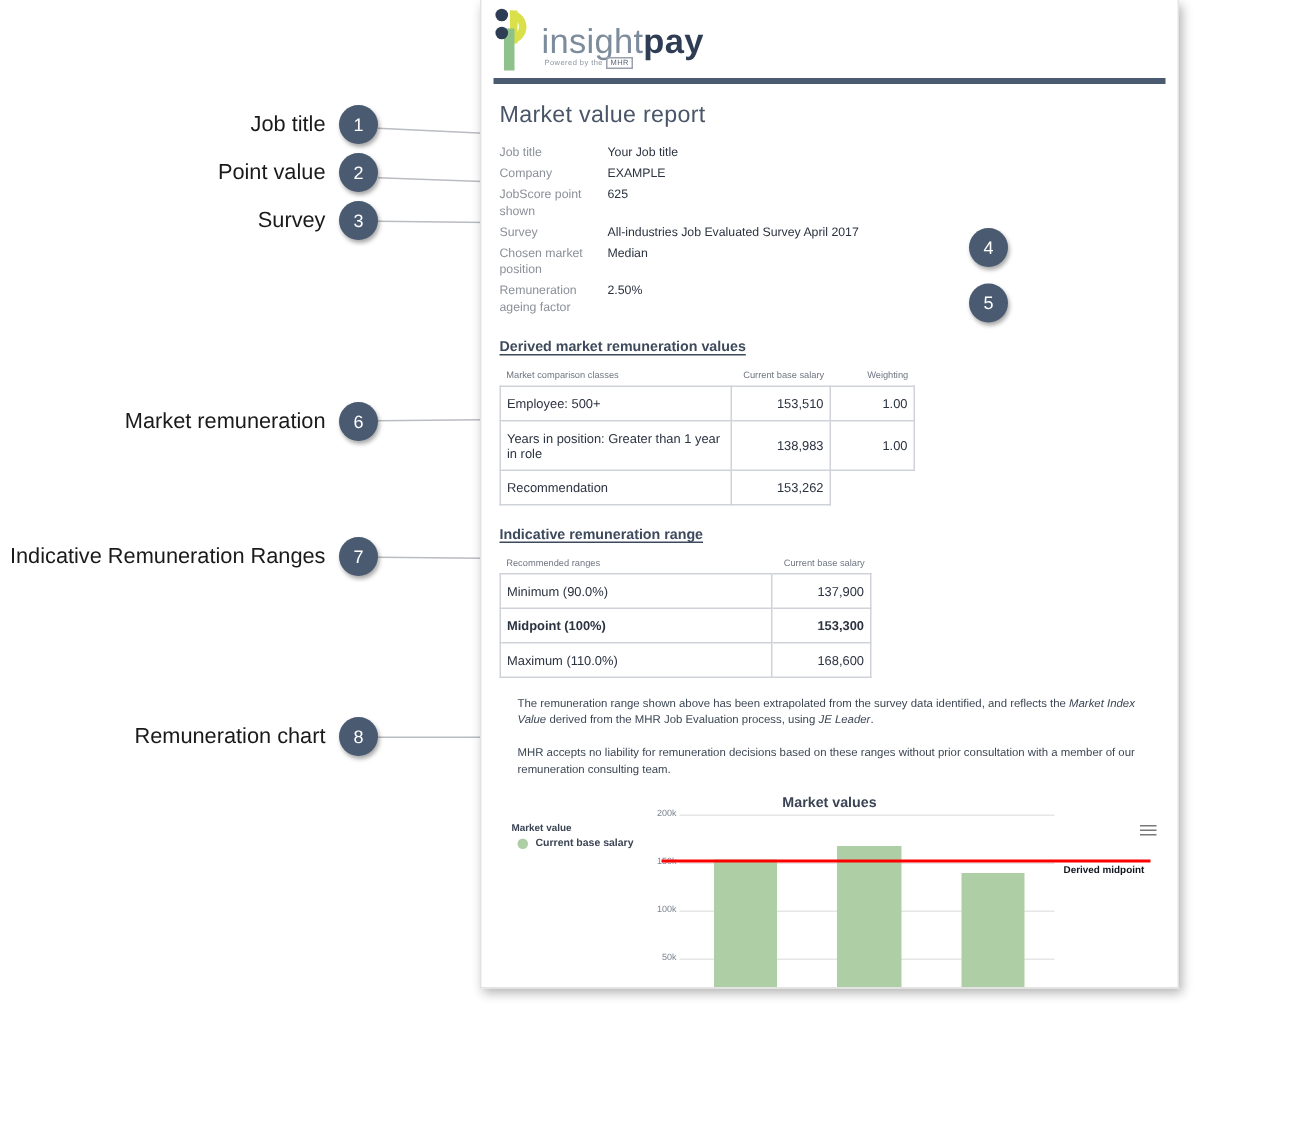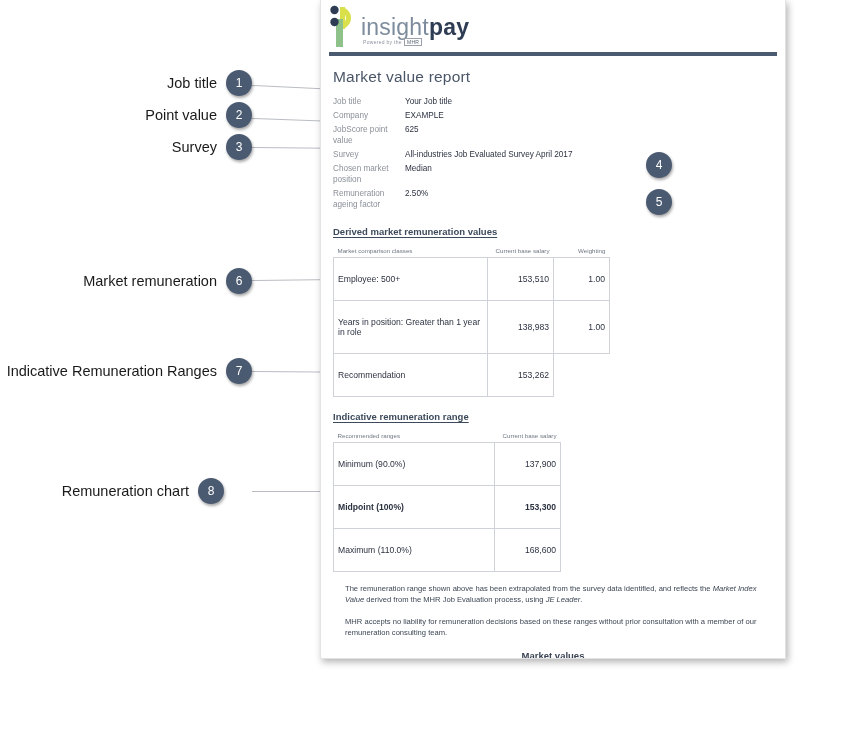--- a/index.html
+++ b/index.html
@@ -44,26 +44,26 @@
   table.meta td{vertical-align:top;padding:1.5px 0;line-height:1.35;}
   table.meta td.k{width:72px;color:#8b9099;}
   table.meta td.v{color:#2b3240;font-weight:normal;}
 
   h2.sec{font-size:9.5px;color:#3d4a5c;font-weight:bold;margin:14px 0 9px 0;
          text-decoration:underline;text-underline-offset:2px;}
 
   
   table.dt{border-collapse:collapse;font-size:8.6px;}
   table.dt.t1{width:277px;}
-  table.dt.t2{width:228px;}
+  table.dt.t2{width:248px;}
   table.dt th{font-size:6.2px;color:#6f7682;font-weight:400;padding:1px 4px 3px 4px;
               vertical-align:bottom;line-height:1.15;border:none;}
   table.dt th.lab{text-align:left;}
   table.dt th.num{text-align:right;}
-  table.dt td{padding:16px 4px;border:1px solid #cfd3d9;color:#2b3240;}
+  table.dt td{padding:6px 4px;border:1px solid #cfd3d9;color:#2b3240;}
   table.dt td.lab{text-align:left;border-left:1px solid #cfd3d9;}
   table.dt td.num{text-align:right;font-weight:normal;}
   table.dt tr.total td{border-top:1.6px solid #9aa0aa;font-weight:normal;}
   table.dt tr.total td.blank{border:none;}
   table.dt tr.bold td{font-weight:bold;}
   table.dt col.c-num{width:66px;}
   table.dt col.c-w{width:56px;}
 
   p.disc{font-size:7.6px;color:#3c4654;line-height:1.45;margin:11px 0 0 12px;}
   p.disc i{font-style:italic;}
@@ -120,21 +120,21 @@
   <span class="badge">3</span>
 </div>
 <div class="callout left" style="left:0;top:268px;width:252px;justify-content:flex-end;">
   <span class="ctext">Market remuneration</span>
   <span class="badge">6</span>
 </div>
 <div class="callout left" style="left:0;top:358px;width:252px;justify-content:flex-end;">
   <span class="ctext">Indicative Remuneration Ranges</span>
   <span class="badge">7</span>
 </div>
-<div class="callout left" style="left:0;top:478px;width:224px;justify-content:flex-end;">
+<div class="callout left" style="left:0;top:478px;width:252px;justify-content:flex-end;">
   <span class="ctext">Remuneration chart</span>
   <span class="badge">8</span>
 </div>
 
 <div class="callout right" style="left:646px;top:152px;">
   <span class="badge">4</span>
   <span class="ctext">Market position</span>
 </div>
 <div class="callout right" style="left:646px;top:189px;">
   <span class="badge">5</span>
@@ -167,21 +167,21 @@
         <tbody>
       <tr>
         <td class="k">Job title</td>
         <td class="v">Your Job title</td>
           </tr>
       <tr>
         <td class="k">Company</td>
         <td class="v">EXAMPLE</td>
           </tr>
       <tr>
-        <td class="k">JobScore point value</td>
+        <td class="k">JobScore point shown</td>
         <td class="v">625</td>
           </tr>
       <tr>
         <td class="k">Survey</td>
         <td class="v">All-industries Job Evaluated Survey April 2017</td>
           </tr>
       <tr>
         <td class="k">Chosen market position</td>
         <td class="v">Median</td>
           </tr>

